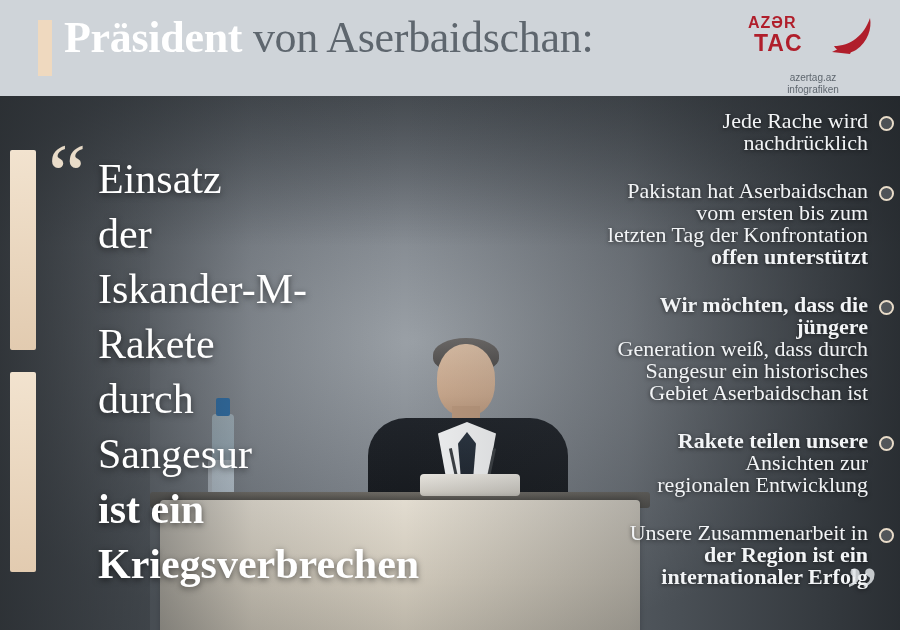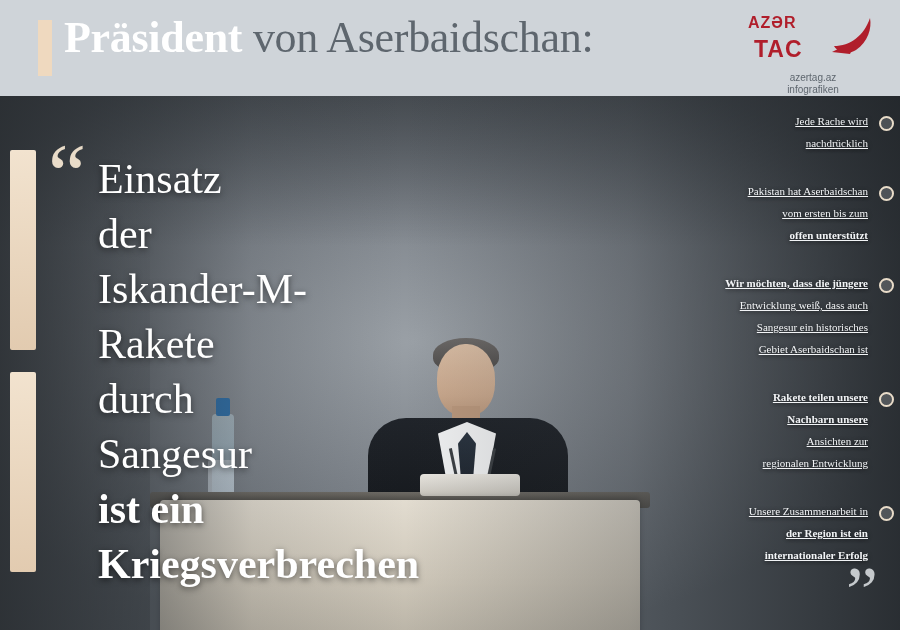--- a/index.html
+++ b/index.html
@@ -58,21 +58,21 @@
     position: absolute;
     left: 0; top: 0;
     font-family: "Liberation Sans", sans-serif;
     font-weight: bold;
     font-size: 16px;
     color: #b01e2b;
     letter-spacing: 1px;
   }
   .logo-tac {
     position: absolute;
-    left: 6px; top: 22px;
+    left: 6px; top: 16px;
     font-family: "Liberation Sans", sans-serif;
     font-weight: bold;
     font-size: 23px;
     color: #b01e2b;
     letter-spacing: 1px;
   }
   .logo-swoosh {
     position: absolute;
     right: 2px; top: -2px;
     width: 46px; height: 46px;
@@ -246,25 +246,24 @@
   
   .bullets {
     position: absolute;
     right: 32px; top: 110px;
     width: 266px;
     text-align: right;
   }
   .bullet {
     position: relative;
     color: #f2f4f6;
-    font-size: 11px;
+    font-size: 22px;
     line-height: 22px;
     margin-bottom: 26px;
     text-shadow: 0 1px 4px rgba(0,0,0,.6);
-    text-decoration: underline;
   }
   .bullet .b { font-weight: bold; }
   .bullet-dot {
     position: absolute;
     right: -26px;
     top: 6px;
     width: 11px; height: 11px;
     border-radius: 50%;
     border: 2px solid #e9dcc9;
     background: rgba(255,255,255,.18);
@@ -343,33 +342,33 @@
   <div class="bullets">
       <div class="bullet">
         <span class="bullet-dot"></span>
         <div>Jede Rache wird</div>
         <div>nachdrücklich</div>
       </div>
       <div class="bullet">
         <span class="bullet-dot"></span>
         <div>Pakistan hat Aserbaidschan</div>
         <div>vom ersten bis zum</div>
+        <div>letzten Tag der Konfrontation</div>
         <div class="b">offen unterstützt</div>
       </div>
       <div class="bullet">
         <span class="bullet-dot"></span>
         <div class="b">Wir möchten, dass die jüngere</div>
-        <div>Entwicklung weiß, dass auch</div>
+        <div>Generation weiß, dass durch</div>
         <div>Sangesur ein historisches</div>
         <div>Gebiet Aserbaidschan ist</div>
       </div>
       <div class="bullet">
         <span class="bullet-dot"></span>
         <div class="b">Rakete teilen unsere</div>
-        <div class="b">Nachbarn unsere</div>
         <div>Ansichten zur</div>
         <div>regionalen Entwicklung</div>
       </div>
       <div class="bullet">
         <span class="bullet-dot"></span>
         <div>Unsere Zusammenarbeit in</div>
         <div class="b">der Region ist ein</div>
         <div class="b">internationaler Erfolg</div>
       </div>
     </div>

